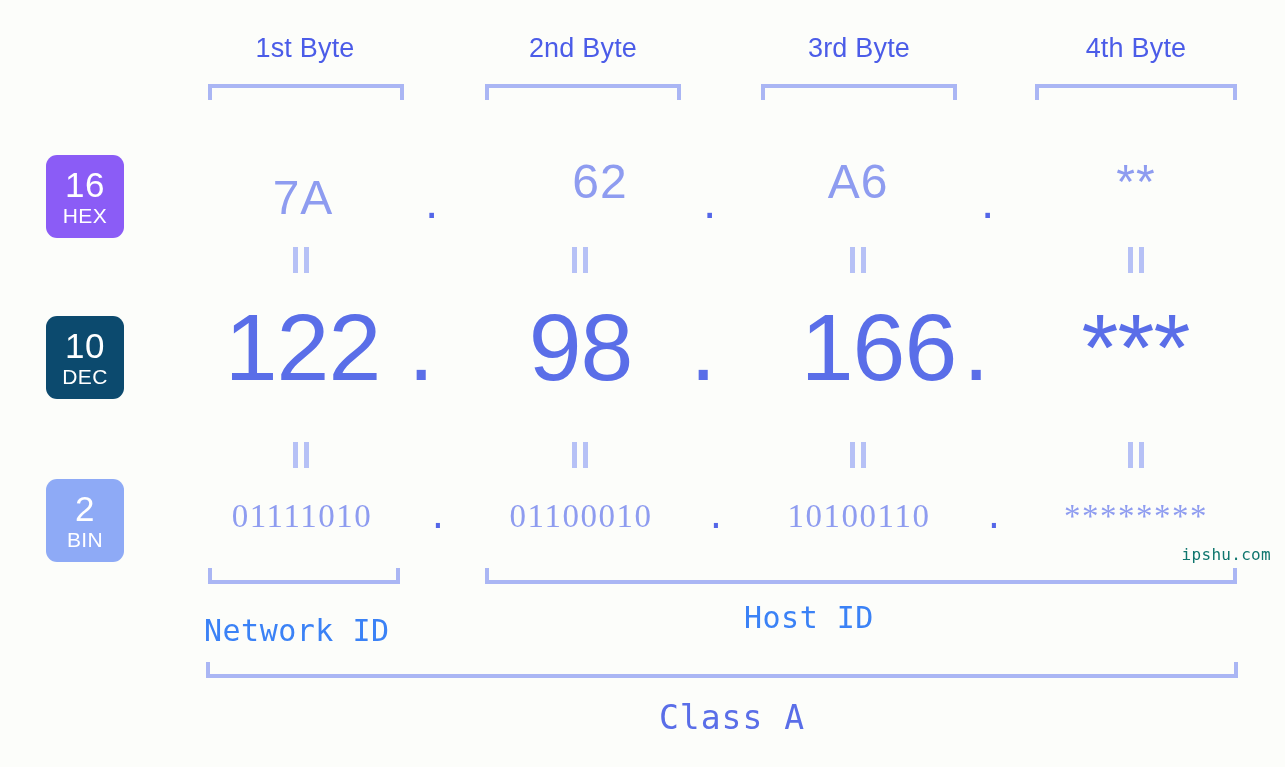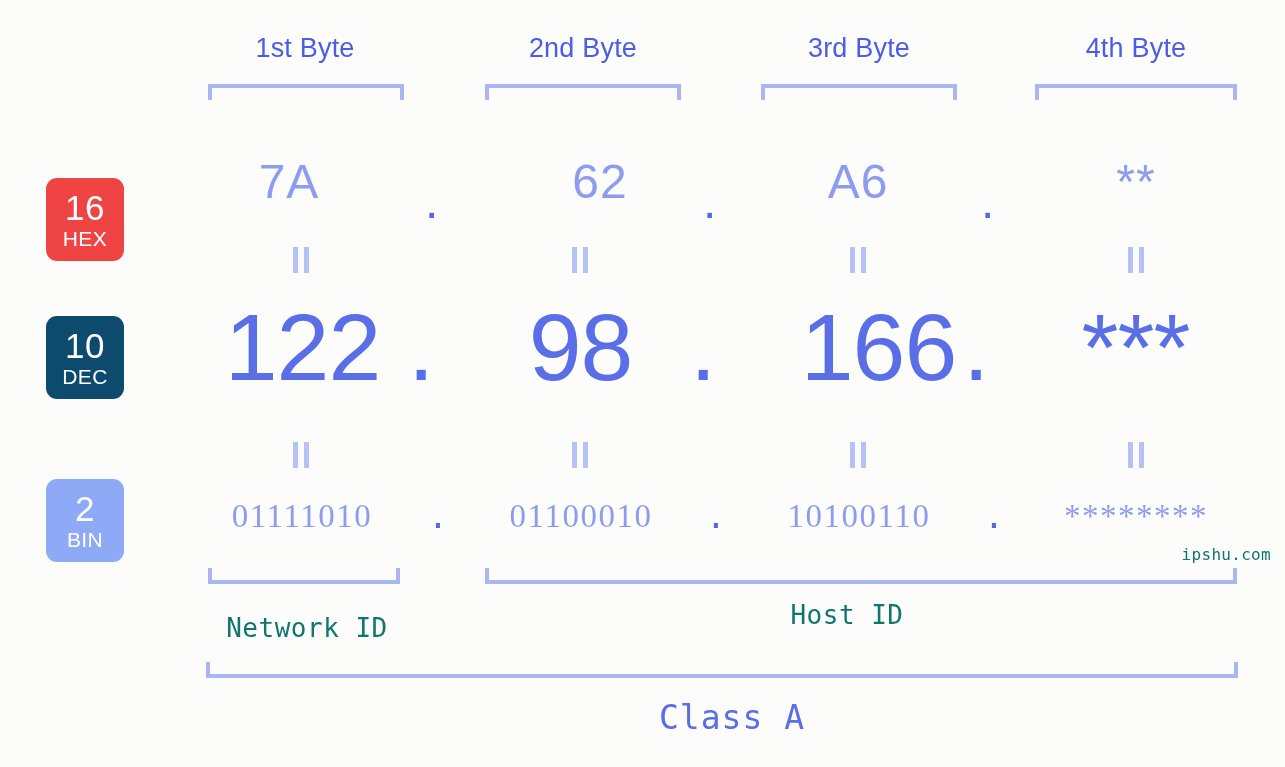--- a/index.html
+++ b/index.html
@@ -68,21 +68,21 @@
     font-size: 35px;
     font-weight: 400;
     letter-spacing: 0.5px;
   }
   .badge .nm {
     font-size: 21px;
     font-weight: 400;
     margin-top: 3px;
     letter-spacing: 0.4px;
   }
-  #badge-hex { top: 155px; background: #ef4444; margin-top: 23px; }
+  #badge-hex { top: 155px; background: #8b5cf6; }
   #badge-dec { top: 316px; background: #0c4a6e; }
   #badge-bin { top: 479px; background: #8eaaf6; }
 
   
   .cell {
     position: absolute;
     text-align: center;
     white-space: nowrap;
     line-height: 1;
   }
@@ -145,23 +145,22 @@
     background: #b6c1f6;
     display: block;
   }
   .eqmark i.a { left: 3px; }
   .eqmark i.b { left: 14px; }
 
   
   .region-label {
     position: absolute;
     font-family: "DejaVu Sans Mono", monospace;
-    font-size: 26px;
-    color: #0f766e;
-    text-align: center;
+    font-size: 30px;
+    color: #3b82f6;
     white-space: nowrap;
     letter-spacing: 0.5px;
   }
   .class-label {
     position: absolute;
     font-family: "DejaVu Sans Mono", monospace;
     font-size: 33px;
     color: #5a6ee8;
     text-align: center;
     white-space: nowrap;
@@ -200,21 +199,21 @@
   </div>
   <div class="badge" id="badge-dec">
     <span class="num">10</span>
     <span class="nm">DEC</span>
   </div>
   <div class="badge" id="badge-bin">
     <span class="num">2</span>
     <span class="nm">BIN</span>
   </div>
 
-  <div class="cell hex-val" style="left:191px;width:196px;">7A</div>
+  <div class="cell hex-val" style="left:205px;width:196px;margin-top:16px;">7A</div>
   <div class="hex-dot" style="left:425px;">.</div>
 
   <div class="cell hex-val" style="left:502px;width:196px;">62</div>
   <div class="hex-dot" style="left:703px;">.</div>
 
   <div class="cell hex-val" style="left:760px;width:196px;">A6</div>
   <div class="hex-dot" style="left:981px;">.</div>
 
   <div class="cell hex-val" style="left:1035px;width:202px;">**</div>
 

